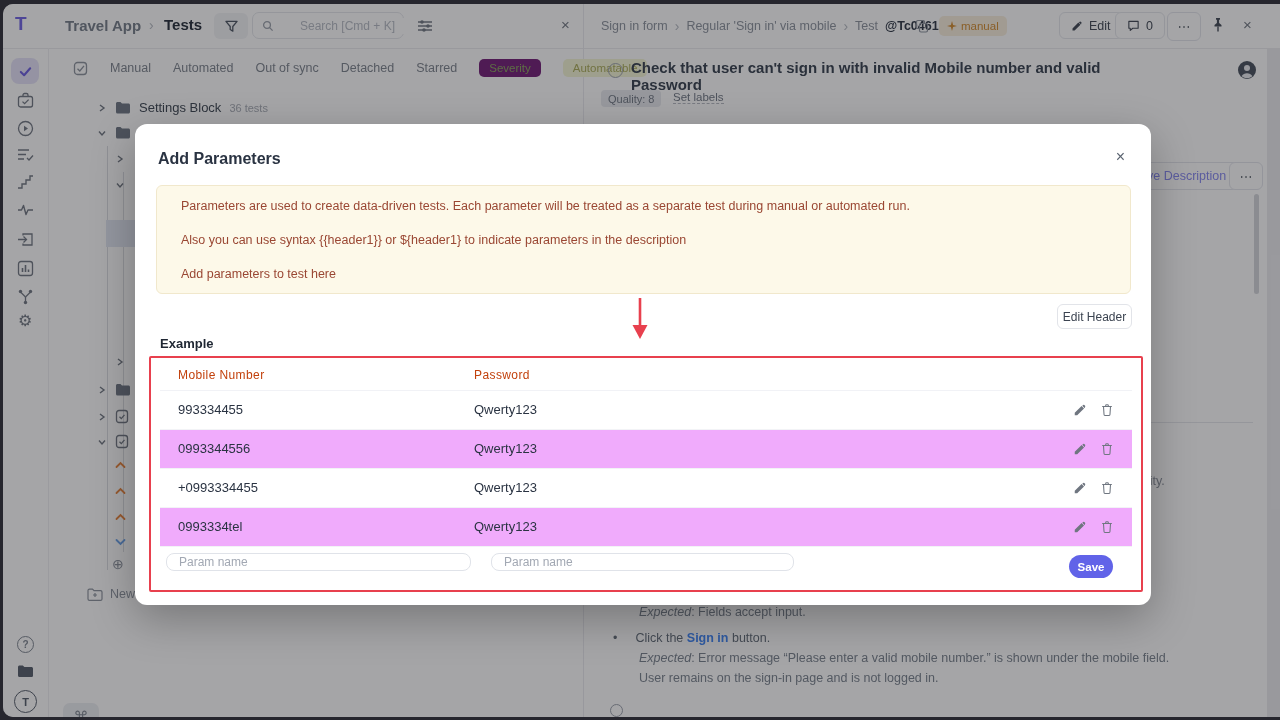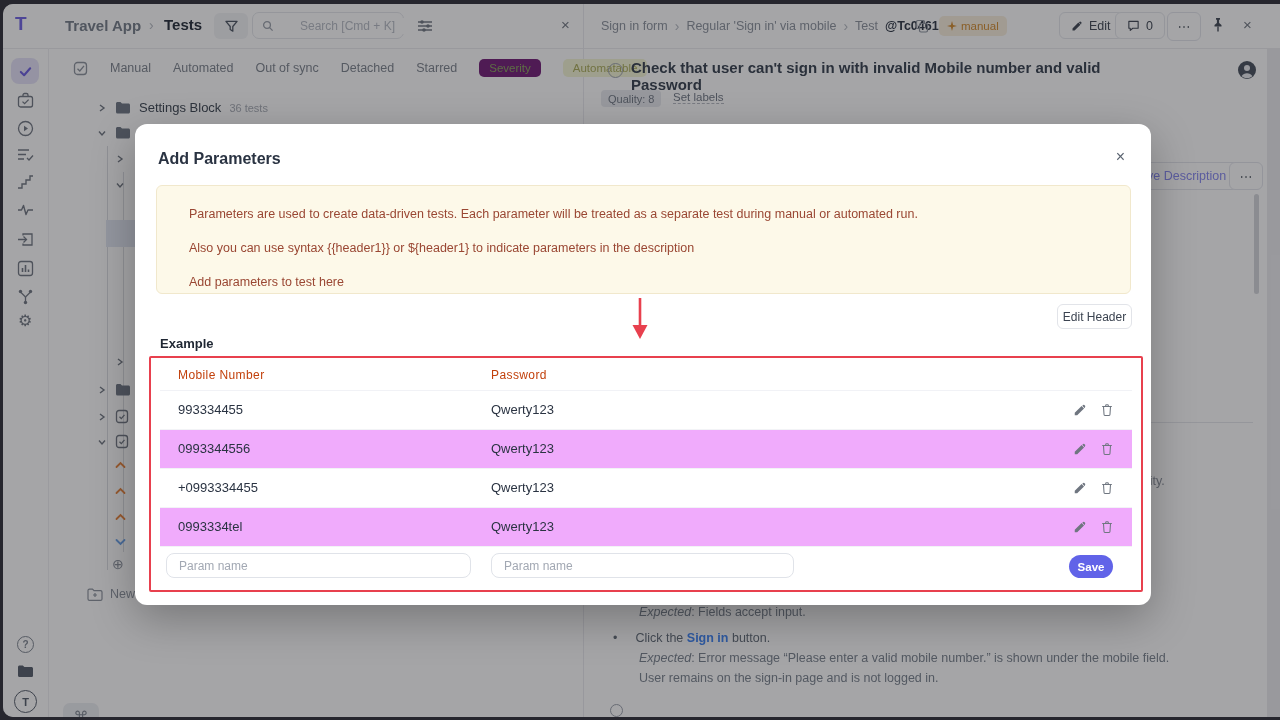--- a/index.html
+++ b/index.html
@@ -57,34 +57,34 @@
   .steps .em{font-style:italic}
   .steps .darker{color:#5f6975}
   .steps .b{font-weight:700;color:#3b82f6}
   .circ-sm{left:607px;top:700px;width:11px;height:11px;border:1.5px solid #9aa0ab;border-radius:50%}
   
   .backdrop{position:absolute;inset:0;background:rgba(30,31,36,.40);z-index:40}
   .modal{left:132px;top:120px;width:1016px;height:481px;background:#fff;border-radius:12px;z-index:50;box-shadow:0 14px 44px rgba(0,0,0,.28)}
   .m-title{left:23px;top:26px;font-size:16px;font-weight:700;color:#2a3342}
   .m-close{right:26px;top:25px;font-size:16px;color:#5a6370;line-height:1}
   .infobox{left:21px;top:61px;width:975px;height:109px;background:#fdf9e9;border:1px solid #f1e8cc;border-radius:6px;box-sizing:border-box}
-  .infobox p{position:absolute;left:24px;margin:8px;font-size:12.5px;color:#9a4733}
+  .infobox p{position:absolute;left:24px;margin:0;font-size:12.5px;color:#9a4733}
   .editheader{left:922px;top:180px;width:73px;height:23px;border:1px solid #e2e4e9;border-radius:6px;background:#fff;font-size:12px;color:#3b4350;display:flex;align-items:center;justify-content:center}
   .example{left:25px;top:212px;font-size:13px;font-weight:700;color:#1f2733}
   .ptable{left:25px;top:235px;width:972px}
   .phead{position:relative;height:31px;border-bottom:1px solid #f1f2f6}
   .phead span{position:absolute;top:9px;font-family:Liberation Sans, sans-serif;font-size:12px;letter-spacing:.4px;color:#c2410c}
   .prow{position:relative;height:38px;border-bottom:1px solid #f2f3f6}
   .prow.alt{background:#f0abfc}
   .prow .cell{position:absolute;top:0;line-height:38px;font-size:13px;color:#2a3342}
-  .c1{left:18px}.c2{left:331px}
+  .c1{left:18px}.c2{left:314px}
   .rowic{position:absolute;top:12px;width:14px;height:14px}
   .ic-edit{left:913px}.ic-del{left:940px}
   .paramrow{position:relative;height:42px}
-  .paramrow input{position:absolute;top:6px;height:25px;border:1px solid #e0e3e9;border-radius:8px;padding:0 12px;font-size:12px;color:#2a3342;box-sizing:border-box;outline:none;font-family:"Liberation Sans",sans-serif}
+  .paramrow input{position:absolute;top:6px;height:18px;border:1px solid #e0e3e9;border-radius:8px;padding:0 12px;font-size:12px;color:#2a3342;box-sizing:border-box;outline:none;font-family:"Liberation Sans",sans-serif}
   .paramrow input::placeholder{color:#a2a8b3}
   .in1{left:6px;width:305px}.in2{left:331px;width:303px}
   .savebtn{position:absolute;left:909px;top:8px;width:44px;height:23px;border-radius:12px;background:#6163e8;color:#fff;font-size:11.5px;font-weight:700;display:flex;align-items:center;justify-content:center}
   
   .anno-rect{left:146px;top:352px;width:990px;height:232px;border:2.5px solid #e8404e;border-radius:2px;z-index:60}
   .anno-arrow{left:626px;top:292px;z-index:60}
   svg{display:block}
 </style>
 </head>
 <body>

